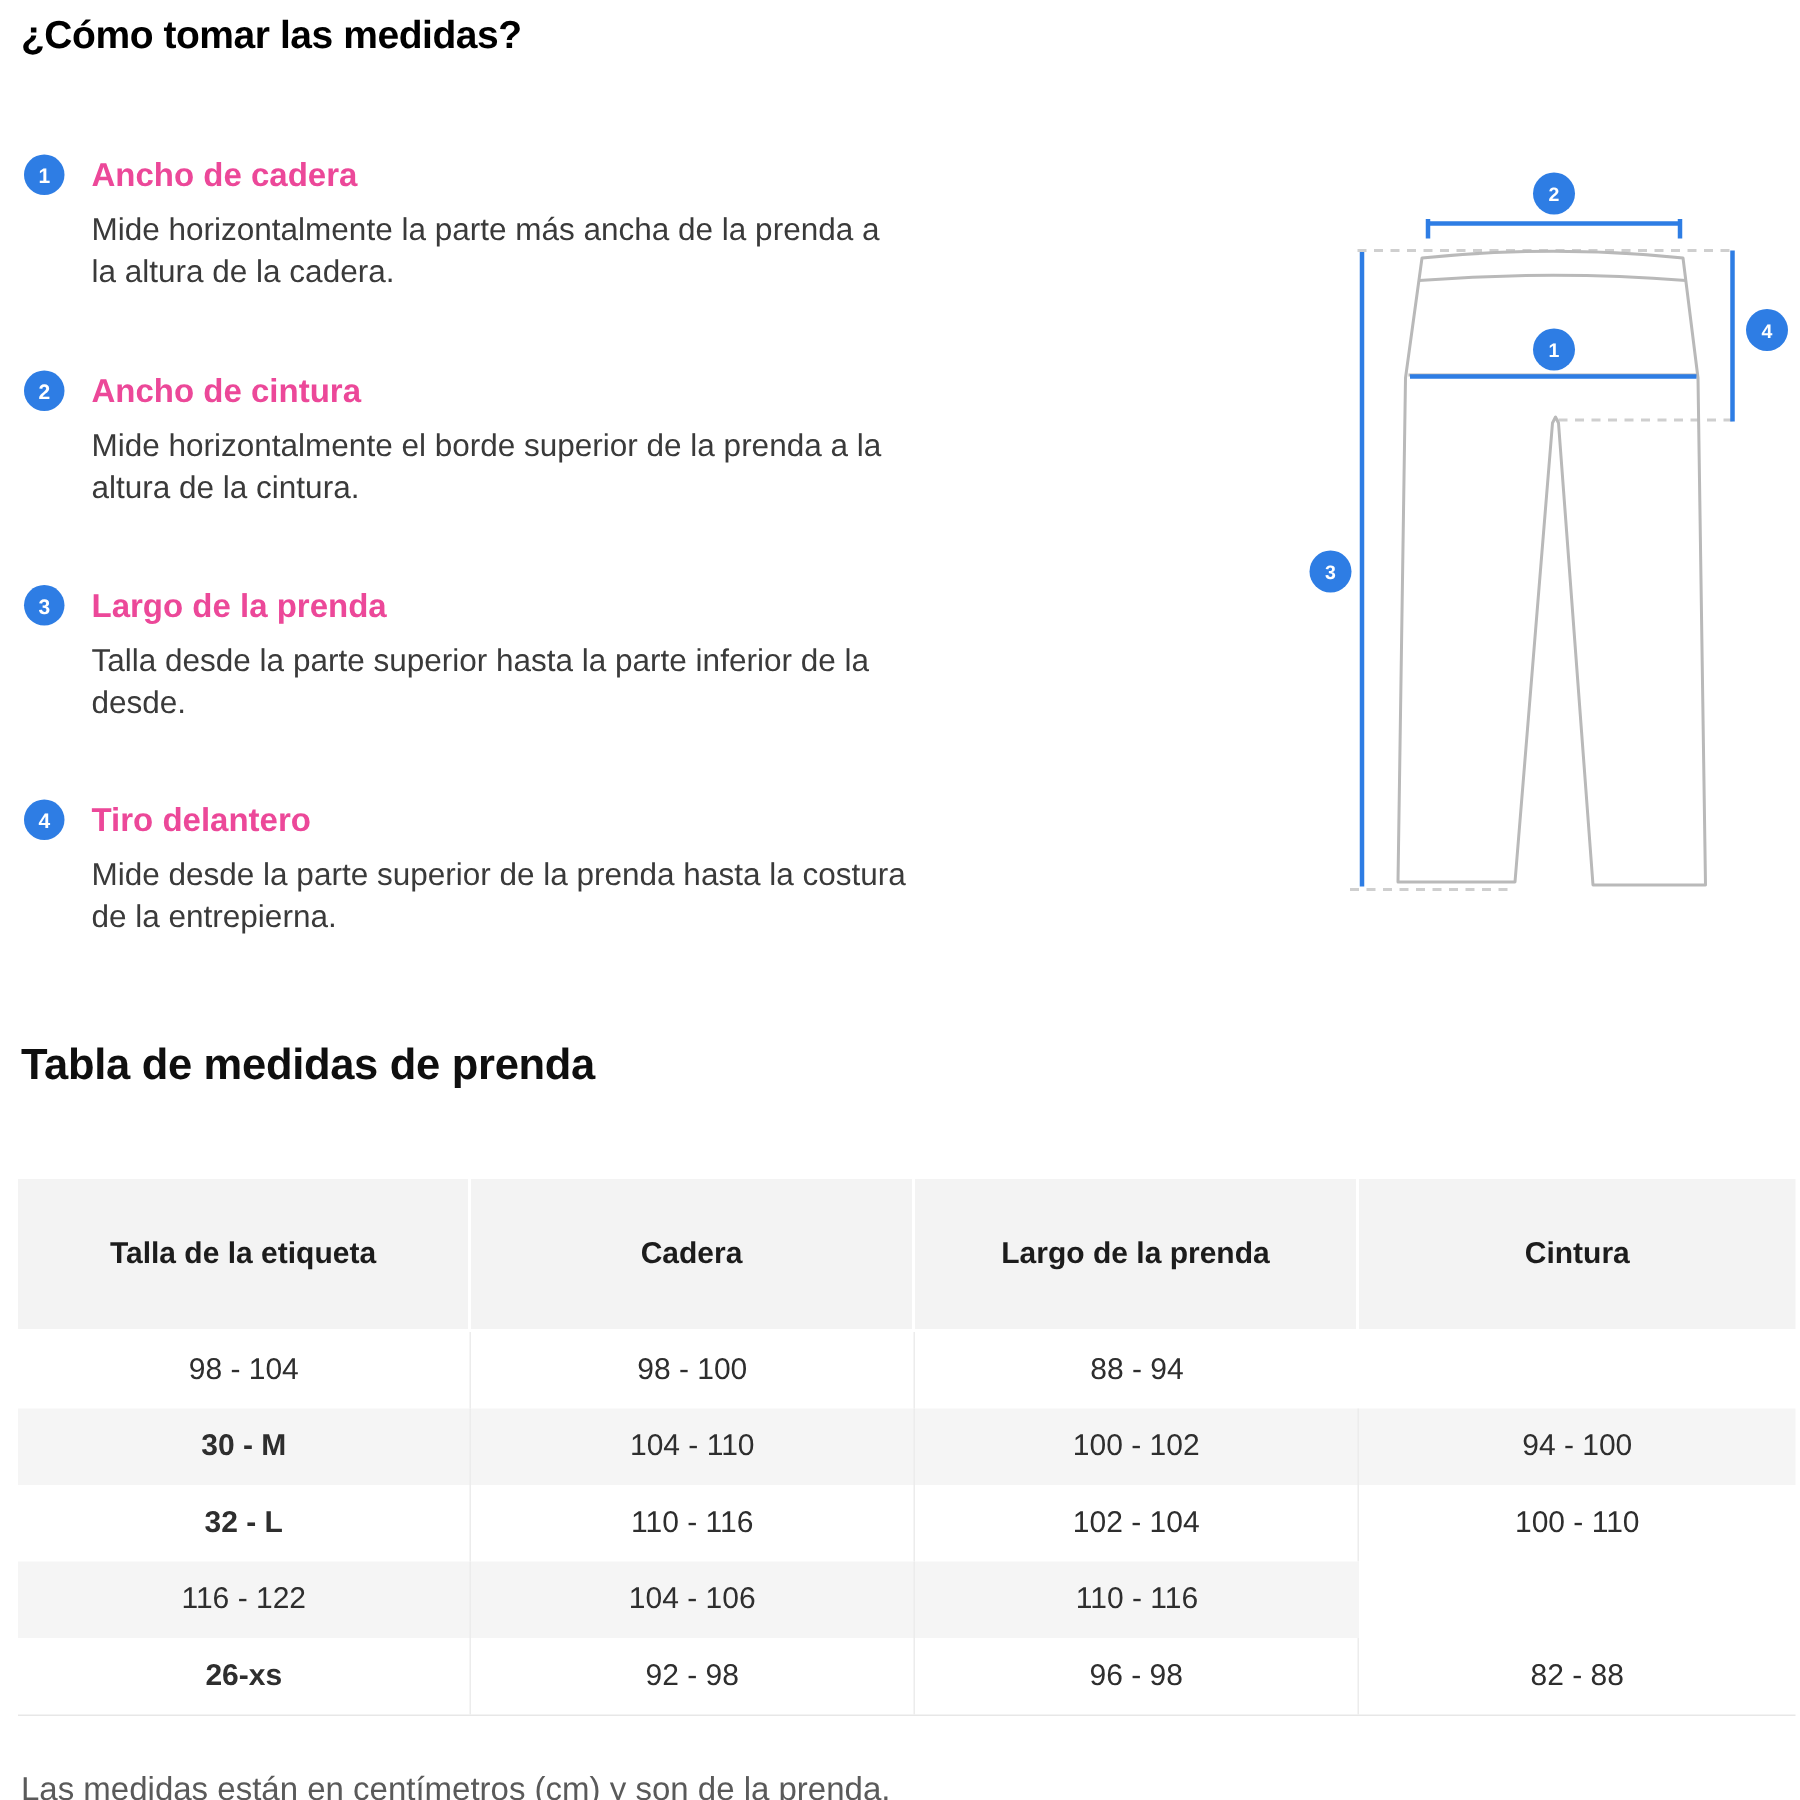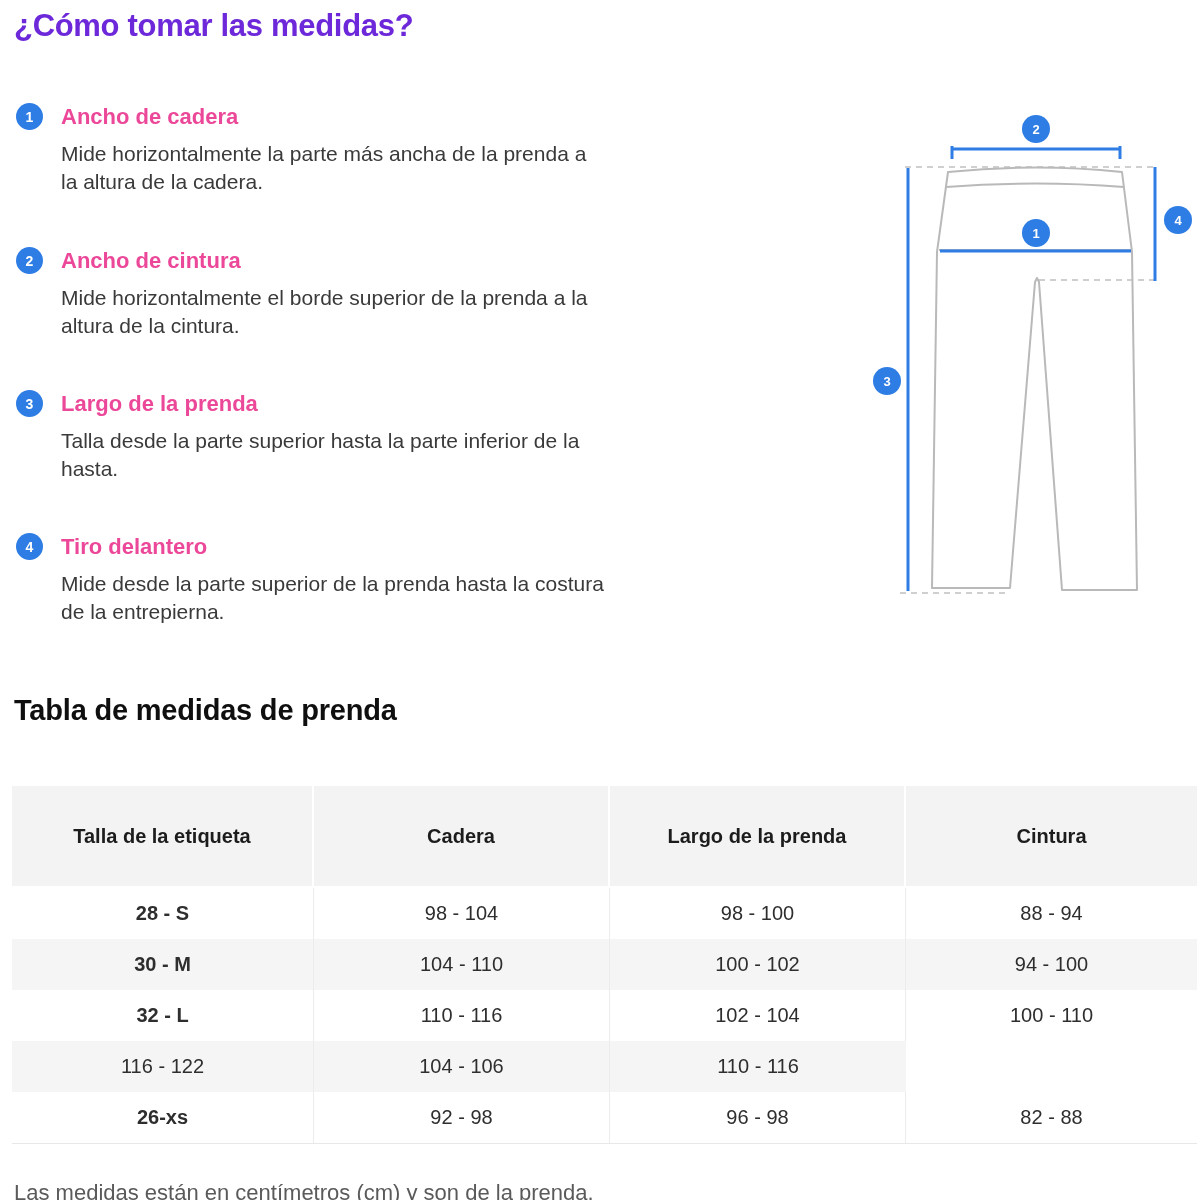--- a/index.html
+++ b/index.html
@@ -4,21 +4,21 @@
 <style>
   * { margin:0; padding:0; box-sizing:border-box; }
   html,body { background:#fff; }
   .page {
     position:relative; width:1200px; height:1200px; overflow:hidden;
     background:#fff; font-family:"Liberation Sans","DejaVu Sans",sans-serif;
     color:#1a1a1a;
   }
   .page-title {
     position:absolute; left:14px; top:8px;
-    font-size:31px; font-weight:700; letter-spacing:-0.3px; color:#6d28d9;
+    font-size:26px; font-weight:700; letter-spacing:-0.3px; color:#000000;
   }
   
   .instr { position:absolute; left:16px; width:740px; }
   .instr .num {
     position:absolute; left:0; top:0; width:27px; height:27px; border-radius:50%;
     background:var(--accent,#2e7de4); color:#fff; font-size:14px; font-weight:700;
     display:flex; align-items:center; justify-content:center;
   }
   .instr .ititle {
     position:absolute; left:45px; top:1px; font-size:22px; font-weight:700; color:#ec4899;
@@ -93,21 +93,21 @@
       <div>Mide horizontalmente el borde superior de la prenda a la</div>
       <div>altura de la cintura.</div>
     </div>
   </div>
 
   <div class="instr" id="instr-3">
     <span class="num">3</span>
     <div class="ititle">Largo de la prenda</div>
     <div class="idesc">
       <div>Talla desde la parte superior hasta la parte inferior de la</div>
-      <div>hasta.</div>
+      <div>desde.</div>
     </div>
   </div>
 
   <div class="instr" id="instr-4">
     <span class="num">4</span>
     <div class="ititle">Tiro delantero</div>
     <div class="idesc">
       <div>Mide desde la parte superior de la prenda hasta la costura</div>
       <div>de la entrepierna.</div>
     </div>
@@ -147,21 +147,20 @@
   <h2 class="table-heading">Tabla de medidas de prenda</h2>
 
   <div class="size-table">
     <div class="tr thead">
       <div class="cell">Talla de la etiqueta</div>
       <div class="cell">Cadera</div>
       <div class="cell">Largo de la prenda</div>
       <div class="cell">Cintura</div>
     </div>
     <div class="tr body">
-      <div class="cell size-label">28 - S</div>
       <div class="cell">98 - 104</div>
       <div class="cell">98 - 100</div>
       <div class="cell">88 - 94</div>
     </div>
     <div class="tr body">
       <div class="cell size-label">30 - M</div>
       <div class="cell">104 - 110</div>
       <div class="cell">100 - 102</div>
       <div class="cell">94 - 100</div>
     </div>

